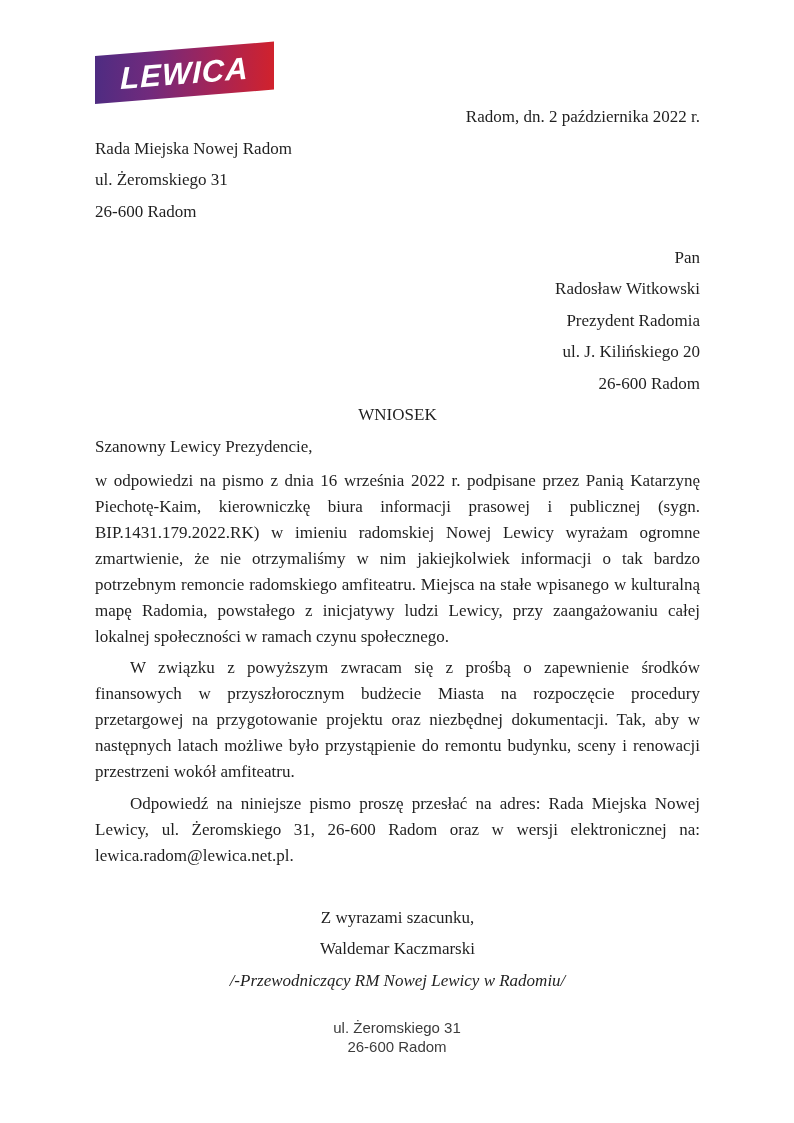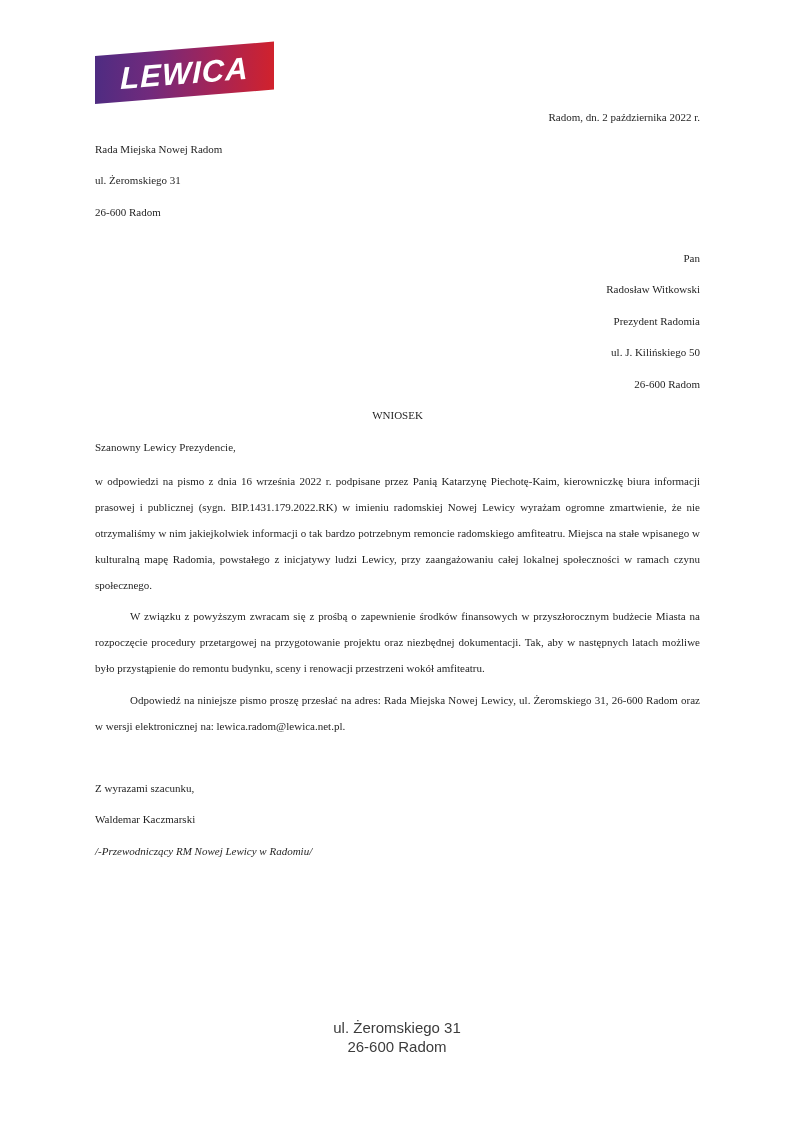--- a/index.html
+++ b/index.html
@@ -14,21 +14,21 @@
     color: #1f1f1f;
     overflow: hidden;
   }
   .content {
     position: absolute;
     left: 95px;
     top: 0;
     width: 605px;
   }
   .content p {
-    font-size: 11px;
+    font-size: 17px;
     line-height: 26px;
     margin: 0 0 5.5px 0;
   }
   
   .logo-banner {
     margin-top: 56px;
     width: 179px;
     height: 48px;
     transform: skewY(-4.6deg);
     transform-origin: 0 0;
@@ -47,21 +47,21 @@
     line-height: 1;
   }
   .date-line   { text-align: right; margin-top: 6.5px; }
   .recipient   { margin-top: 20px; }
   .recipient p { text-align: right; }
   .letter-title{ text-align: center; }
   .salutation  { margin-bottom: 8px !important; }
   .body-par    { text-align: justify; }
   .indent      { text-indent: 35px; }
   .signature   { margin-top: 36px; }
-  .signature p { text-align: left; }
+  .signature p { text-align: center; }
   .sig-role    { font-style: italic; }
   .footer {
     position: absolute;
     top: 1018px;
     left: 0;
     width: 794px;
     text-align: center;
     font-family: "Liberation Sans", sans-serif;
     font-size: 15px;
     line-height: 19px;
@@ -83,21 +83,21 @@
     <div class="sender">
       <p>Rada Miejska Nowej Radom</p>
       <p>ul. Żeromskiego 31</p>
       <p>26-600 Radom</p>
     </div>
 
     <div class="recipient">
       <p>Pan</p>
       <p>Radosław Witkowski</p>
       <p>Prezydent Radomia</p>
-      <p>ul. J. Kilińskiego 50</p>
+      <p>ul. J. Kilińskiego 20</p>
       <p>26-600 Radom</p>
     </div>
 
     <p class="letter-title">WNIOSEK</p>
 
     <p class="salutation">Szanowny Lewicy Prezydencie,</p>
 
     <div class="body">
       <p class="body-par">w odpowiedzi na pismo z dnia 16 września 2022 r. podpisane przez Panią Katarzynę Piechotę-Kaim, kierowniczkę biura informacji prasowej i publicznej (sygn. BIP.1431.179.2022.RK) w imieniu radomskiej Nowej Lewicy wyrażam ogromne zmartwienie, że nie otrzymaliśmy w nim jakiejkolwiek informacji o tak bardzo potrzebnym remoncie radomskiego amfiteatru. Miejsca na stałe wpisanego w kulturalną mapę Radomia, powstałego z inicjatywy ludzi Lewicy, przy zaangażowaniu całej lokalnej społeczności w ramach czynu społecznego.</p>
       <p class="body-par indent">W związku z powyższym zwracam się z prośbą o zapewnienie środków finansowych w przyszłorocznym budżecie Miasta na rozpoczęcie procedury przetargowej na przygotowanie projektu oraz niezbędnej dokumentacji. Tak, aby w następnych latach możliwe było przystąpienie do remontu budynku, sceny i renowacji przestrzeni wokół amfiteatru.</p>

